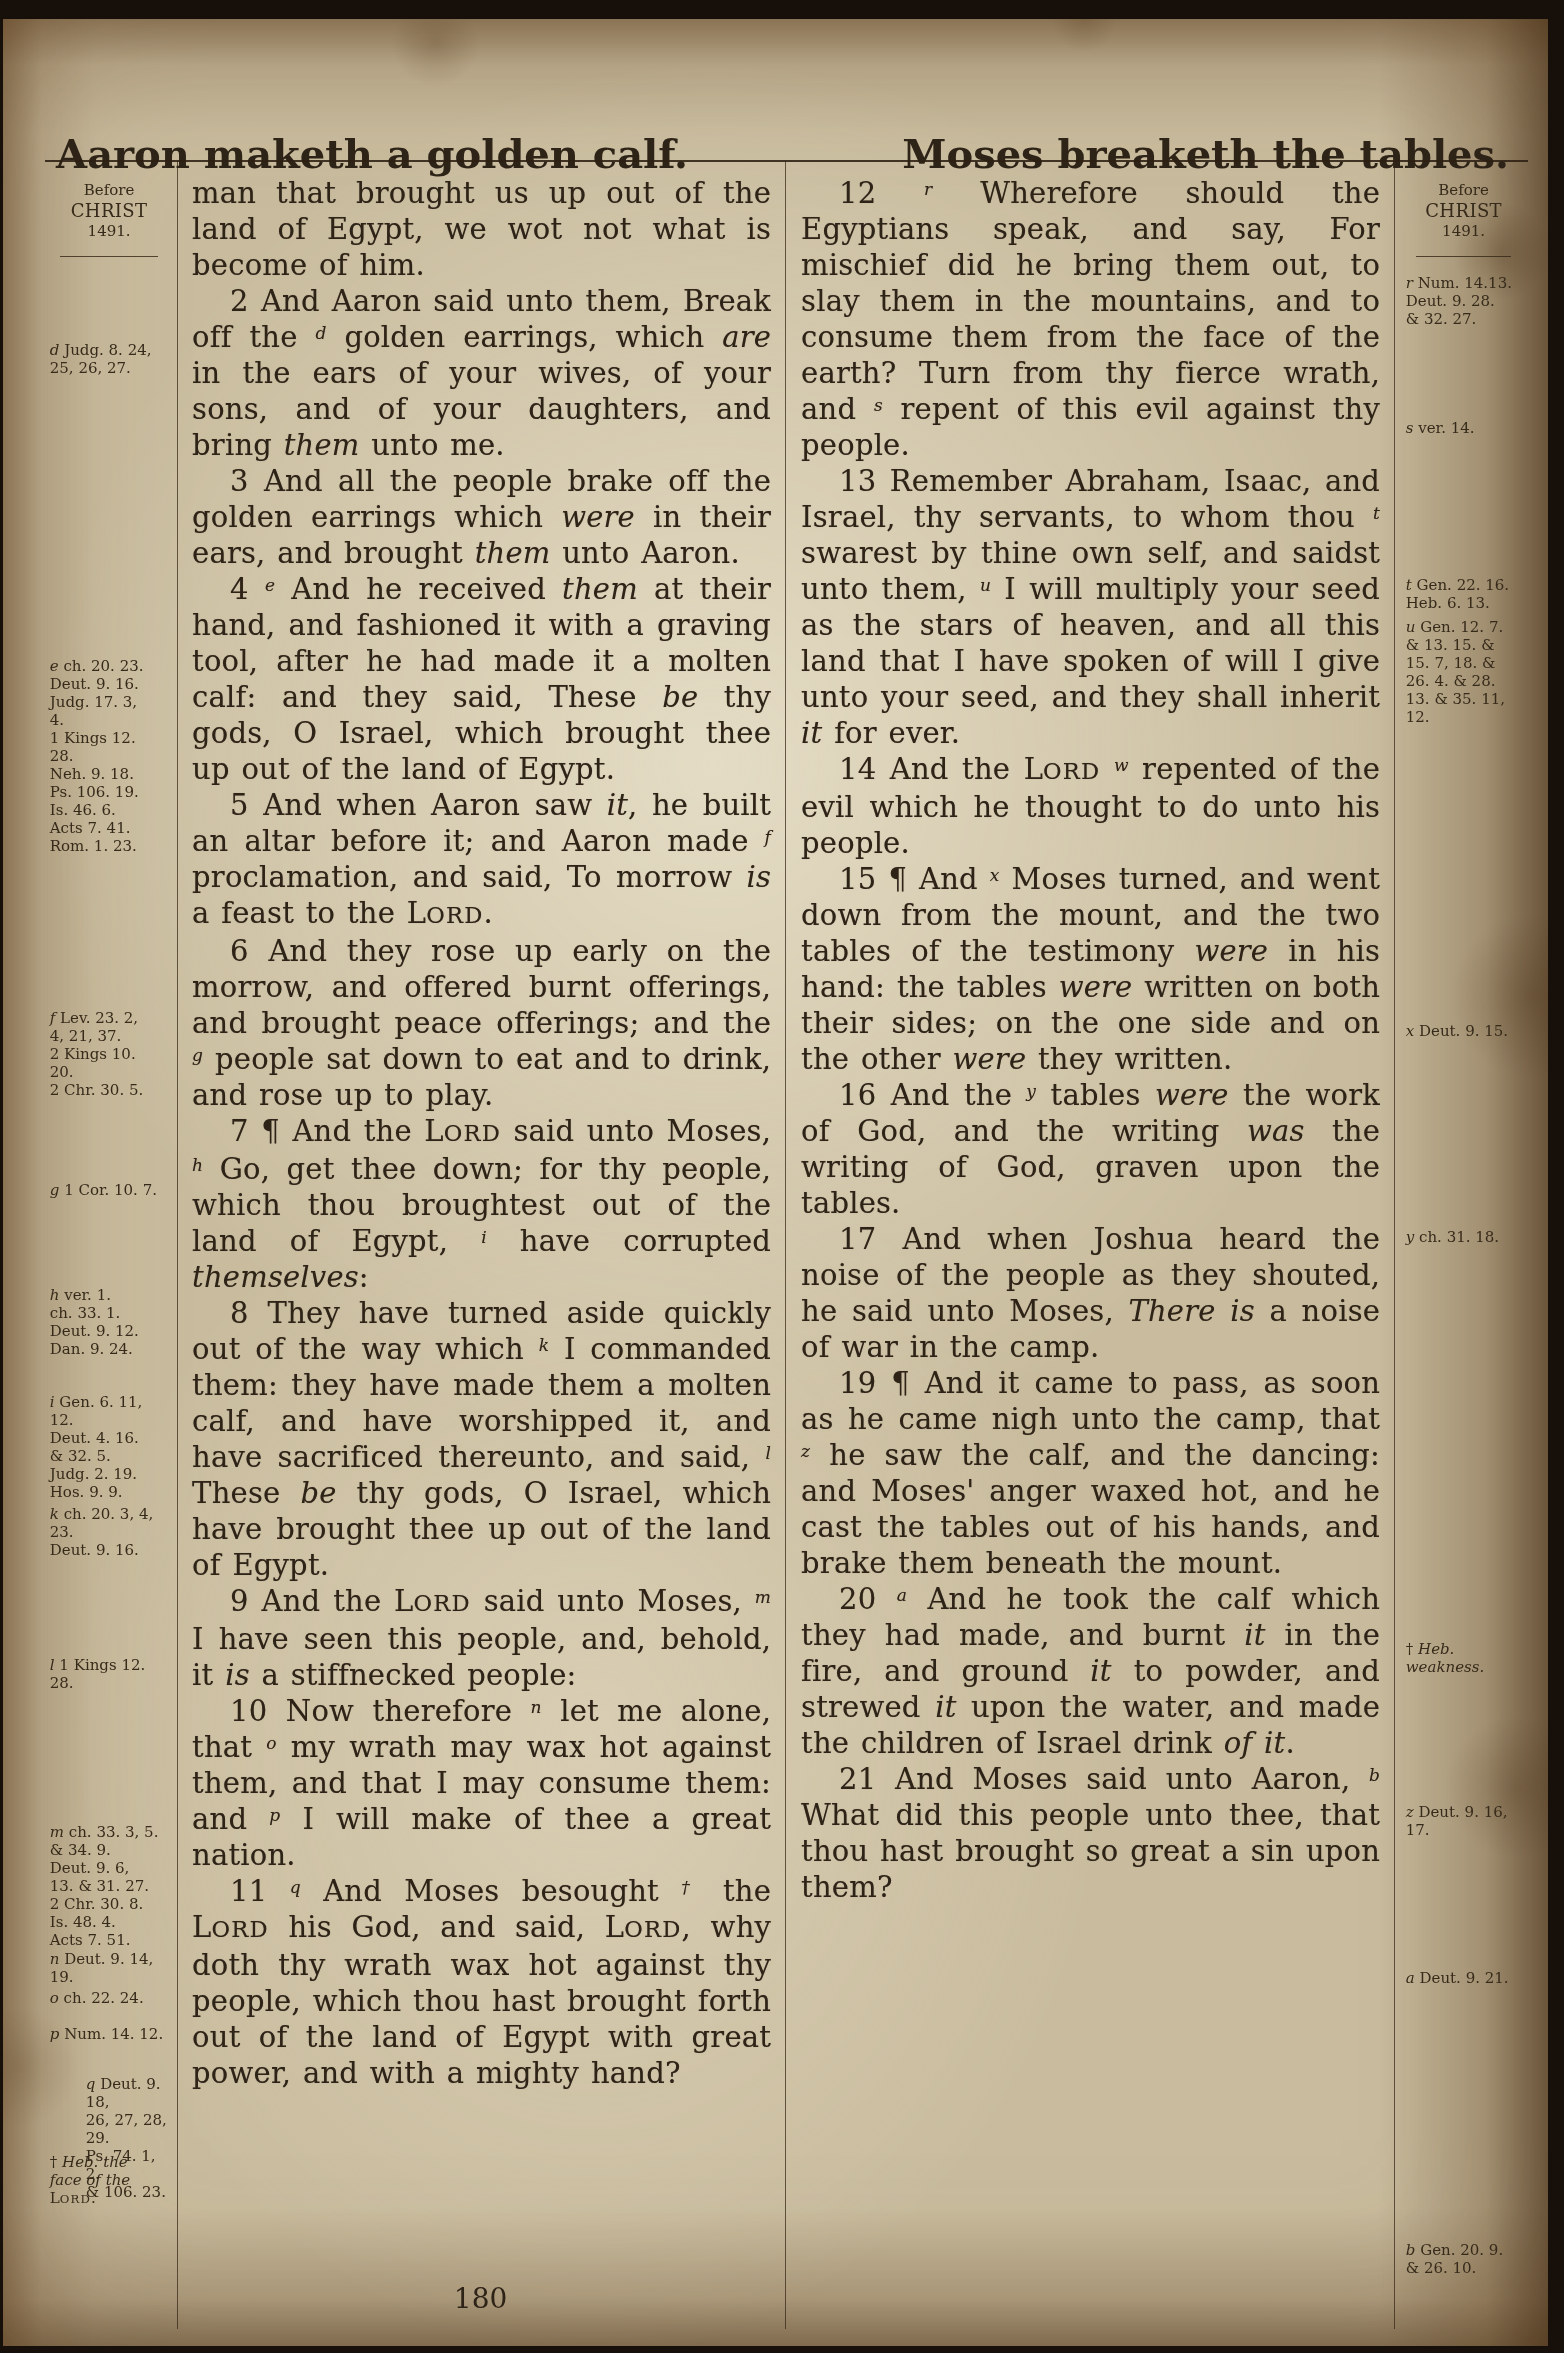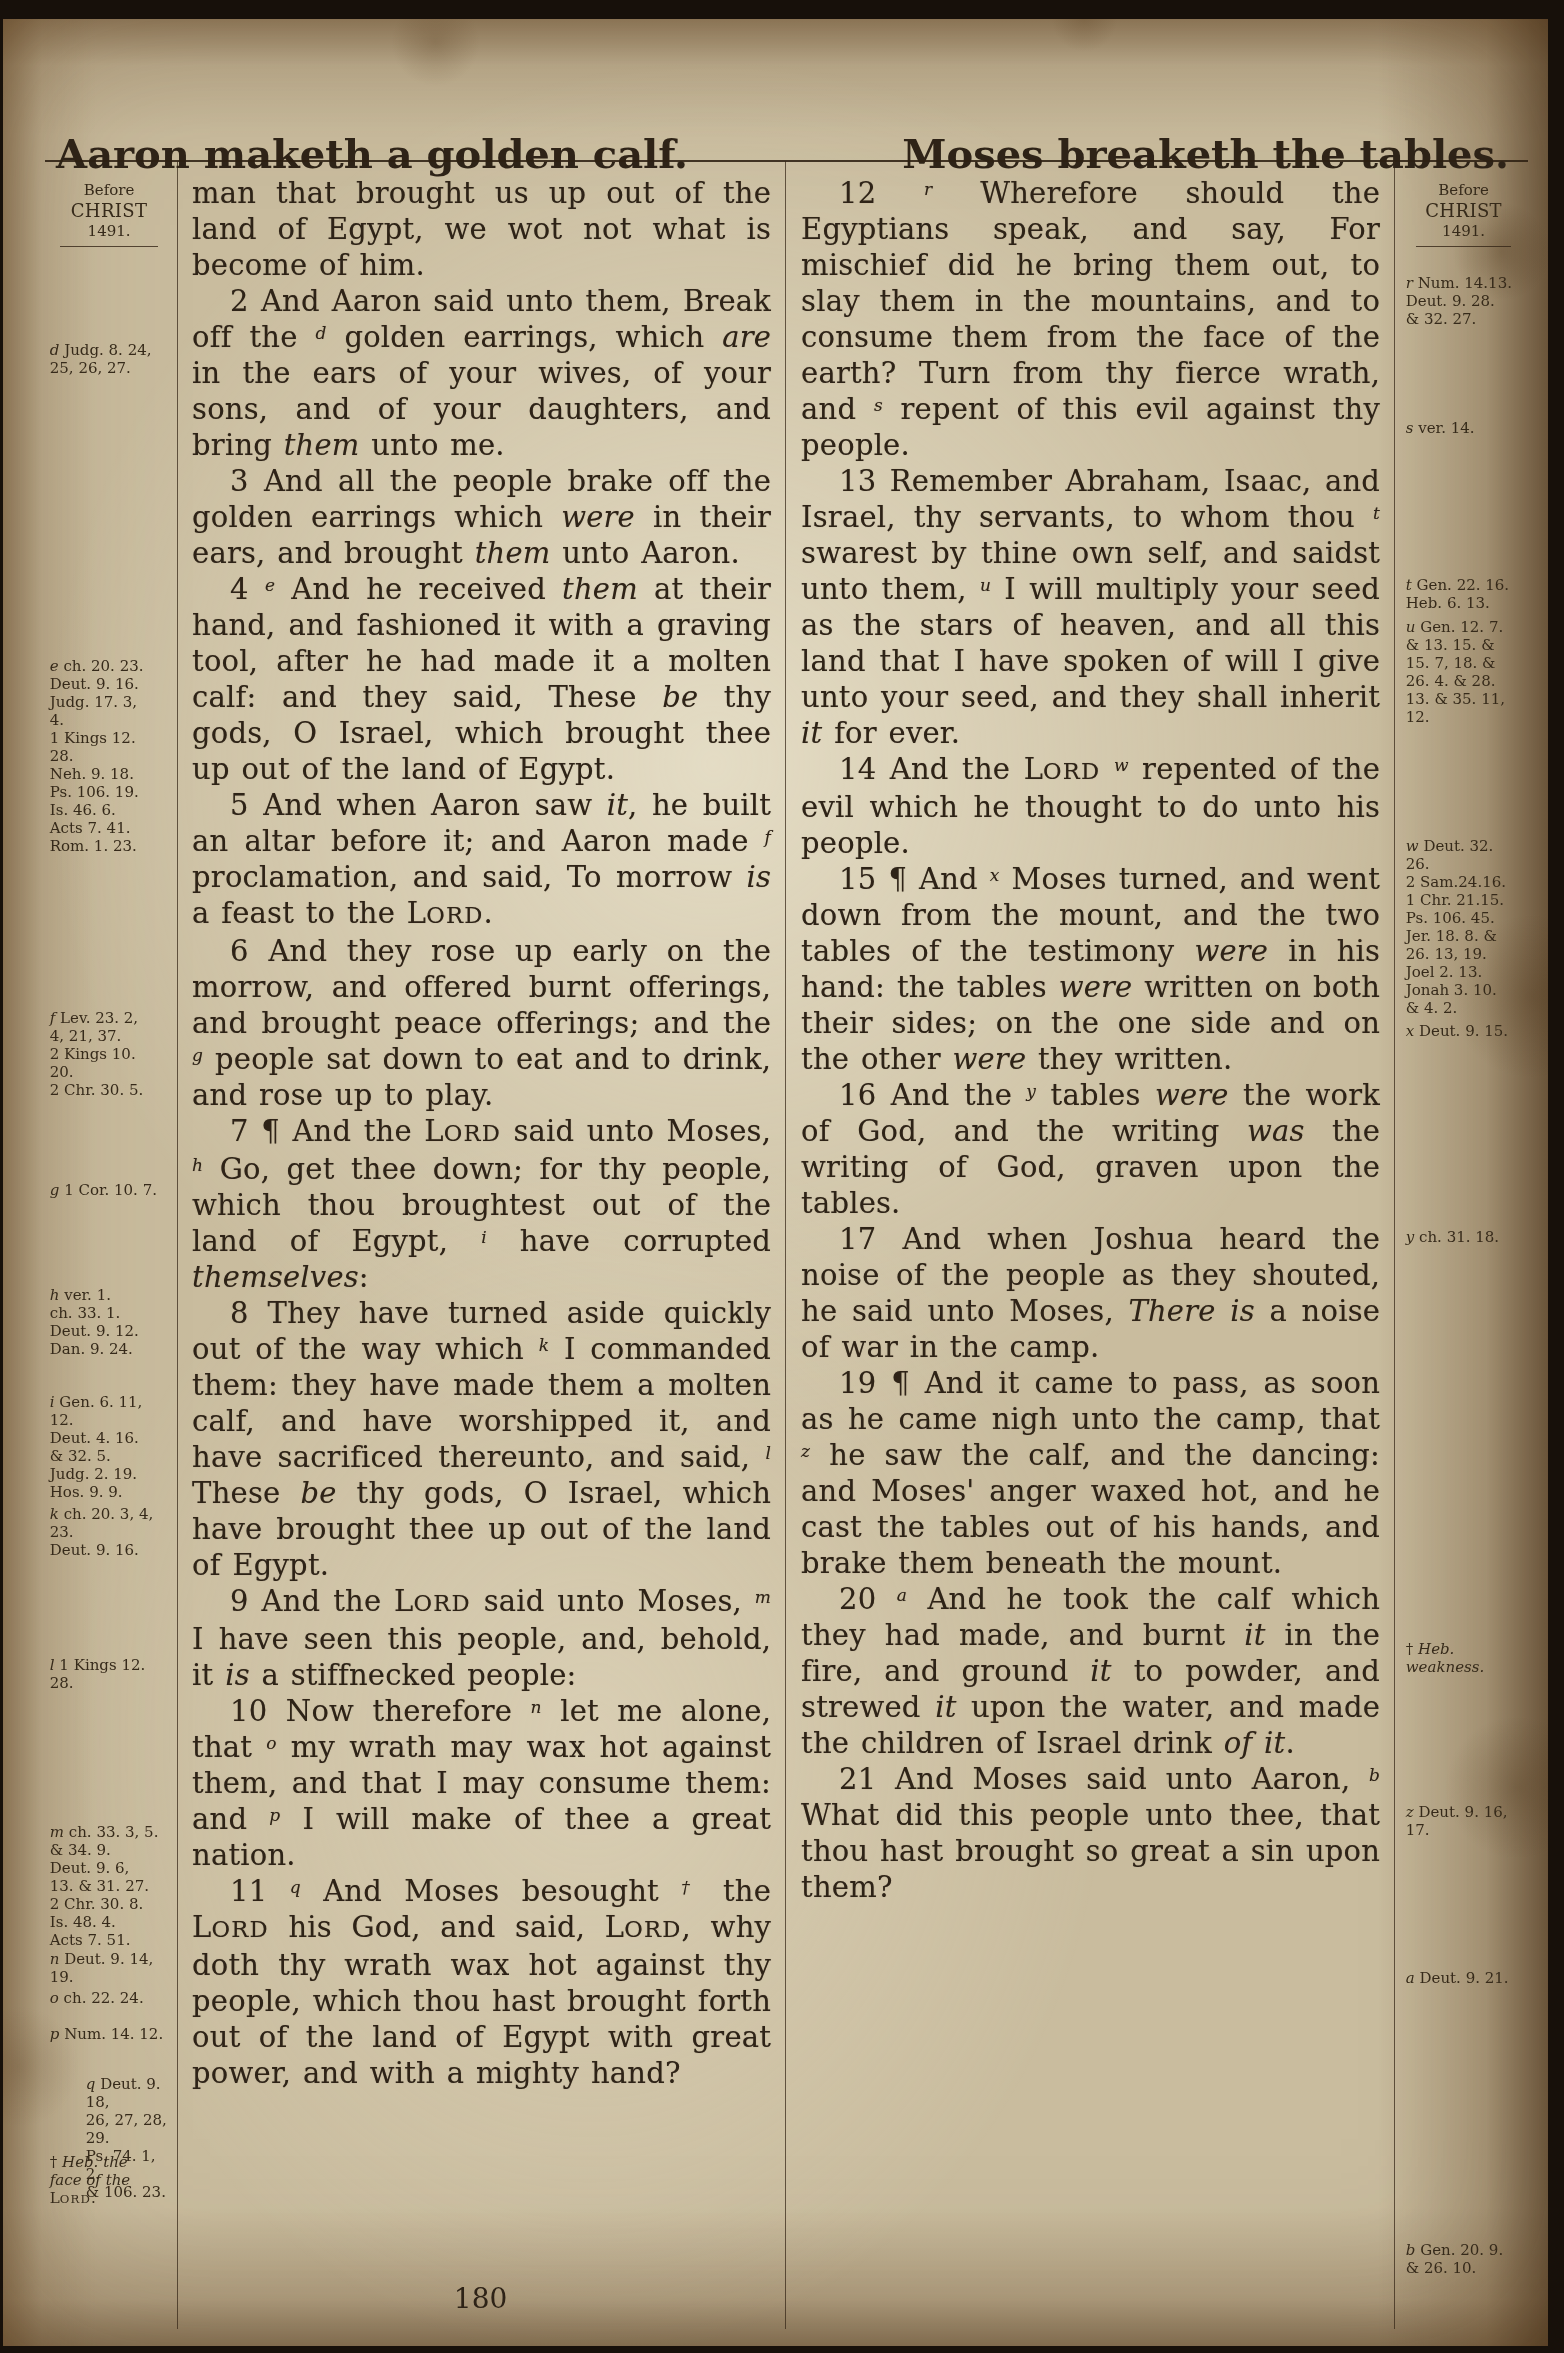--- a/index.html
+++ b/index.html
@@ -49,21 +49,21 @@
   }
   .vrule.r1{left:174px;}
   .vrule.r2{left:782px;}
   .vrule.r3{left:1391px;}
   
   .margin-col{position:absolute;top:142px;bottom:17px;font-size:15px;line-height:18px;color:#362a1a;}
   .margin-col.left{left:42px;width:128px;}
   .margin-col.right{left:1398px;width:125px;}
   .margin-heading{
     margin:20.3px auto 0;text-align:center;font-size:15px;line-height:19.6px;
-    border-bottom:1.6px solid rgba(52,38,22,0.8);padding-bottom:4px;width:76%;
+    border-bottom:1.6px solid rgba(52,38,22,0.8);padding-bottom:14px;width:76%;
   }
   .margin-heading .bc{font-size:18px;letter-spacing:0.4px;}
   .notes-layer{position:absolute;inset:0;}
   .margin-note{position:absolute;left:4.7px;right:1.6px;}
   
   .text-col{
     position:absolute;top:142px;bottom:72px;overflow:hidden;
     padding:14px 9.4px 0 11px;
     text-align:justify;font-size:29px;line-height:36px;word-spacing:2.3px;letter-spacing:0.2px;
     text-shadow:0 0 0.8px rgba(49,38,26,0.35);
@@ -141,21 +141,20 @@
 
     <div class="vrule r3"></div>
 
     <div class="margin-col right">
       <div class="margin-heading">Before<br><span class="bc">CHRIST</span><br>1491.</div>
       <div class="notes-layer">
           <div class="margin-note" style="top: 113px;"><i>r</i> Num. 14.13.<br>Deut. 9. 28.<br>&amp; 32. 27.</div>
           <div class="margin-note" style="top: 258px;"><i>s</i> ver. 14.</div>
           <div class="margin-note" style="top: 415px;"><i>t</i> Gen. 22. 16.<br>Heb. 6. 13.</div>
           <div class="margin-note" style="top: 457px;"><i>u</i> Gen. 12. 7.<br>&amp; 13. 15. &amp;<br>15. 7, 18. &amp;<br>26. 4. &amp; 28.<br>13. &amp; 35. 11,<br>12.</div>
-          <div class="margin-note" style="top: 676px;"><i>w</i> Deut. 32.<br>26.<br>2 Sam.24.16.<br>1 Chr. 21.15.<br>Ps. 106. 45.<br>Jer. 18. 8. &amp;<br>26. 13, 19.<br>Joel 2. 13.<br>Jonah 3. 10.<br>&amp; 4. 2.</div>
           <div class="margin-note" style="top: 861px;"><i>x</i> Deut. 9. 15.</div>
           <div class="margin-note" style="top: 1067px;"><i>y</i> ch. 31. 18.</div>
           <div class="margin-note" style="top: 1479px;">† <i>Heb.</i><br><i>weakness.</i></div>
           <div class="margin-note" style="top: 1642px;"><i>z</i> Deut. 9. 16,<br>17.</div>
           <div class="margin-note" style="top: 1808px;"><i>a</i> Deut. 9. 21.</div>
           <div class="margin-note" style="top: 2080px;"><i>b</i> Gen. 20. 9.<br>&amp; 26. 10.</div>
         </div>
     </div>
 
     <div class="page-num">180</div>

